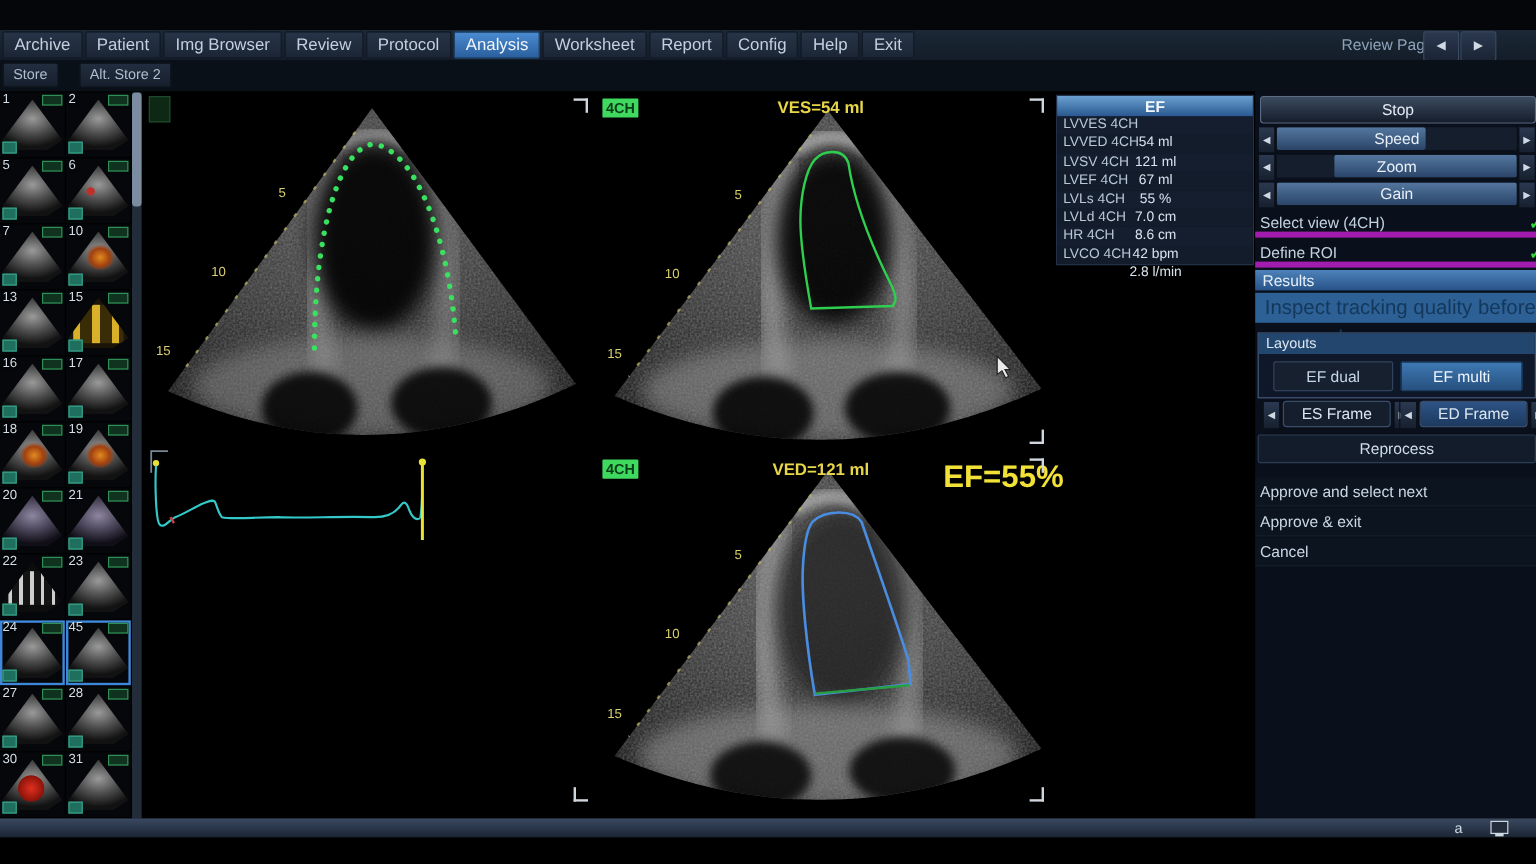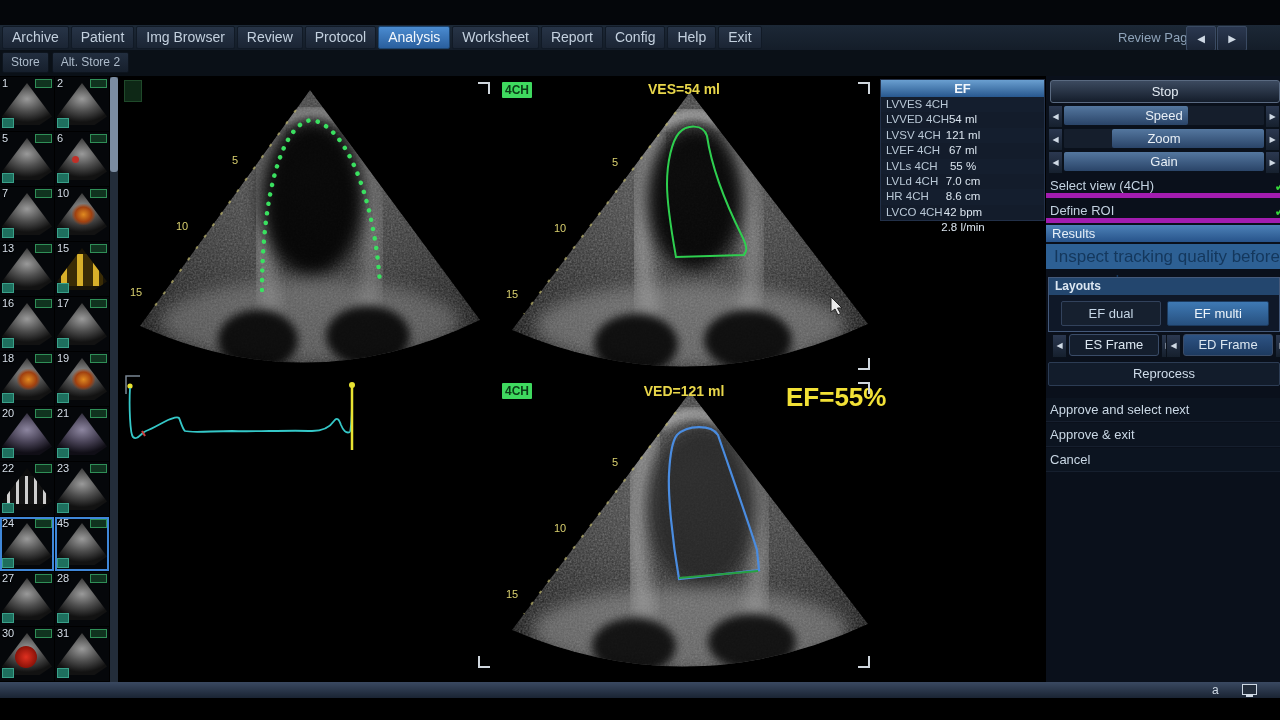--- a/index.html
+++ b/index.html
@@ -8,21 +8,21 @@
   .abs{position:absolute;}
 
   
   #topblack{left:0;top:0;width:1280px;height:25px;background:#04060a;}
   #menubar{left:0;top:25px;width:1280px;height:25px;background:linear-gradient(#1c2836,#141d29);}
   #menu-tabs{position:absolute;left:2px;top:1px;display:flex;gap:2px;}
   .tab{height:21px;line-height:21px;padding:0 9px;background:linear-gradient(#273447,#1b2534);
        color:#c3d0de;font-size:14px;border-radius:2px;border:1px solid #111a26;cursor:default;}
   .tab.active{background:linear-gradient(#4a8bd0,#2a5f9e);color:#f2f7fc;border-color:#1c446f;}
   #storebar{left:0;top:50px;width:1280px;height:26px;background:#0a1017;}
-  #store-tabs{position:absolute;left:2px;top:2px;display:flex;gap:3px;}
+  #store-tabs{position:absolute;left:2px;top:2px;display:flex;gap:17px;}
   .stab{height:19px;line-height:19px;padding:0 8px;background:linear-gradient(#222e3f,#161f2c);
         color:#aebccb;font-size:12px;border-radius:2px;border:1px solid #0d141d;}
   #review-page-label{left:1078px;top:30px;color:#8ea3b9;font-size:13px;margin-left:40px;}
   .navarrow{width:28px;height:23px;top:26px;background:linear-gradient(#2b3850,#1a2434);
             border:1px solid #3a4a62;border-radius:2px;color:#cfd9e4;font-size:10px;
             text-align:center;line-height:23px;}
 
   
   #thumb-grid{left:0;top:77px;width:110px;height:605px;display:grid;
               grid-template-columns:54px 54px;grid-auto-rows:54px;gap:1px;}
@@ -86,21 +86,21 @@
   .slabel{position:absolute;inset:0;text-align:center;line-height:19px;color:#e8eff6;font-size:13px;}
   .prow{left:1046px;width:246px;height:24px;border-bottom:5px solid #a21caf;color:#c3d2e0;
         font-size:13px;line-height:24px;padding-left:4px;box-sizing:border-box;}
   .check{position:absolute;right:6px;top:0;color:#35d83a;font-weight:bold;font-size:14px;}
   #results-bar{left:1046px;top:225px;width:234px;height:17px;line-height:17px;
                background:linear-gradient(#4d82b8,#27538a);color:#e6eff8;font-size:13px;padding-left:6px;box-sizing:border-box;}
   #info-box{left:1046px;top:244px;width:234px;height:25px;line-height:25px;background:#2d6094;
             color:#14375c;font-size:17px;padding-left:8px;box-sizing:border-box;}
   #layouts-box{left:1048px;top:277px;width:230px;height:53px;border:1px solid #44597a;background:#0f1828;}
   #layouts-title{position:absolute;left:0;top:0;right:0;height:17px;line-height:17px;
-                 background:#23466e;color:#dce7f2;font-weight:bold;font-size:12px;padding-left:6px;}
+                 background:#23466e;color:#dce7f2;font-weight:normal;font-size:12px;padding-left:6px;}
   .laybtn{position:absolute;top:23px;height:23px;line-height:23px;text-align:center;font-size:13px;border-radius:2px;}
   #ef-dual{left:12px;width:98px;background:#16202f;border:1px solid #32425c;color:#c6d6e6;}
   #ef-multi{left:118px;width:100px;background:linear-gradient(#3e79b4,#27507f);border:1px solid #1c3least;
             border:1px solid #1c3a5e;color:#eef5fb;}
   .spin{left:1048px;top:334px;display:flex;height:22px;}
   .spinbtn{width:13px;height:22px;background:linear-gradient(#2b3850,#16202e);border:1px solid #0a111b;
            color:#cfd9e4;font-size:8px;text-align:center;line-height:22px;}
   .spinlabel{width:88px;height:20px;border:1px solid #3a4c68;border-radius:3px;color:#dbe6f0;
              font-size:13px;text-align:center;line-height:20px;background:#141e2d;margin:0 2px;}
   .spinlabel.sel{background:linear-gradient(#2d5384,#1d3a60);}

